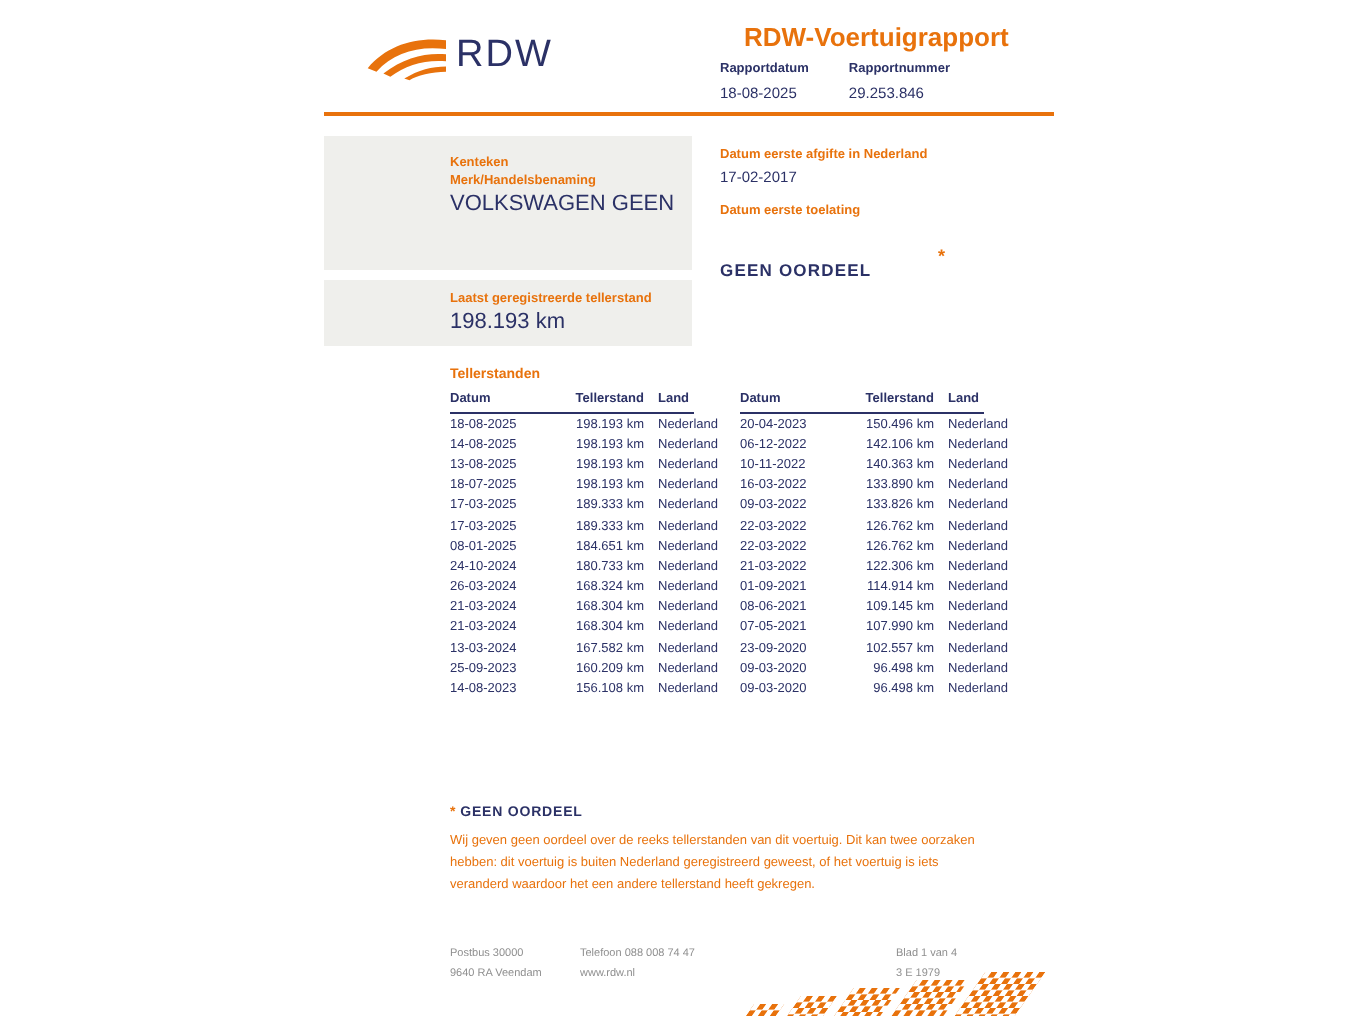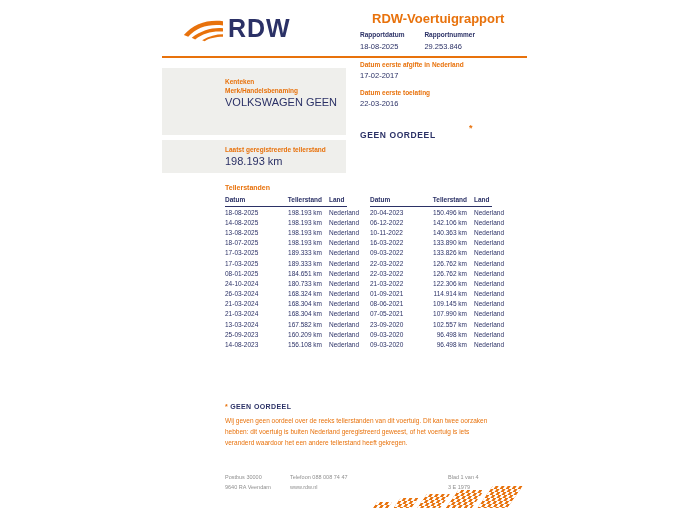--- a/index.html
+++ b/index.html
@@ -1,37 +1,37 @@
 <!DOCTYPE html>
 <html><head>
 <meta charset="utf-8">
 <style>
   html,body{margin:0;padding:0;background:#ffffff;}
   #page{position:relative;width:685px;height:514px;background:#ffffff;
         font-family:"Liberation Sans",sans-serif;overflow:hidden;}
 
   
   .header-logo{position:absolute;left:183px;top:14px;display:flex;align-items:center;gap:5px;}
-  .logo-text{font-size:25px;font-weight:bold;color:#2b3166;letter-spacing:1px;}
+  .logo-text{font-size:19px;font-weight:normal;color:#2b3166;letter-spacing:1px;}
   .doc-title{position:absolute;left:360px;top:11px;font-size:13px;font-weight:bold;color:#e8720c;padding-left:12px;}
   .meta{position:absolute;left:360px;top:31px;display:flex;gap:20px;}
   .meta .mlabel{font-size:6.5px;font-weight:bold;color:#2b3166;}
   .meta .mvalue{font-size:7.5px;color:#2b3166;margin-top:4px;}
   .rule{position:absolute;left:162px;top:56px;width:365px;height:2px;background:#e8720c;}
 
   
   .graybox1{position:absolute;left:162px;top:68px;width:184px;height:67px;background:#efefec;
             box-sizing:border-box;padding:10px 0 0 63px;}
   .graybox2{position:absolute;left:162px;top:140px;width:184px;height:33px;background:#efefec;
             box-sizing:border-box;padding:6px 0 0 63px;}
   .lbl{font-size:6.5px;font-weight:bold;color:#e8720c;margin-bottom:2px;}
   .val-lg{font-size:11px;color:#2b3166;margin-bottom:6px;white-space:nowrap;}
 
   
-  .rightcol{position:absolute;left:360px;top:61px;width:160px;}
+  .rightcol{position:absolute;left:360px;top:74px;width:160px;}
   .rightcol .lbl{margin-bottom:3px;}
   .rightcol .rval{font-size:7.5px;color:#2b3166;margin-bottom:9px;}
   .oordeel{position:absolute;left:360px;top:130px;font-size:8.5px;font-weight:bold;
            color:#2b3166;letter-spacing:0.6px;}
   .oordeel-mark{position:absolute;left:469px;top:123px;font-size:9px;font-weight:bold;color:#e8720c;}
 
   
   .section-head{position:absolute;left:225px;top:184px;font-size:7px;font-weight:bold;color:#e8720c;}
   .tables{position:absolute;left:225px;top:194px;display:flex;gap:23px;}
   table{border-collapse:collapse;table-layout:fixed;width:122px;font-size:6.5px;color:#2b3166;}
@@ -103,21 +103,20 @@
 
   <div class="graybox2">
     <div class="lbl">Laatst geregistreerde tellerstand</div>
     <div class="val-lg">198.193 km</div>
   </div>
 
   <div class="rightcol">
     <div class="lbl">Datum eerste afgifte in Nederland</div>
     <div class="rval">17-02-2017</div>
     <div class="lbl">Datum eerste toelating</div>
-    <div class="rval">22-03-2016</div>
   </div>
   <div class="oordeel">GEEN OORDEEL</div>
   <div class="oordeel-mark">*</div>
 
   <div class="section-head">Tellerstanden</div>
 
   <div class="tables">
     <table>
       <colgroup>
           <col class="c1">

